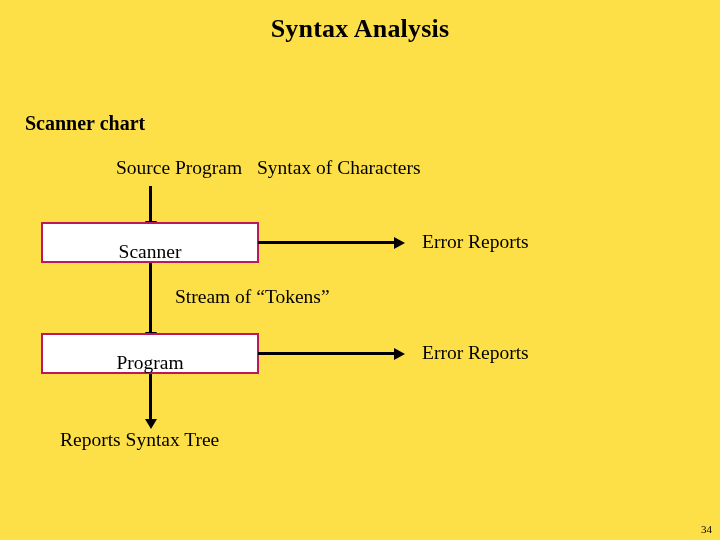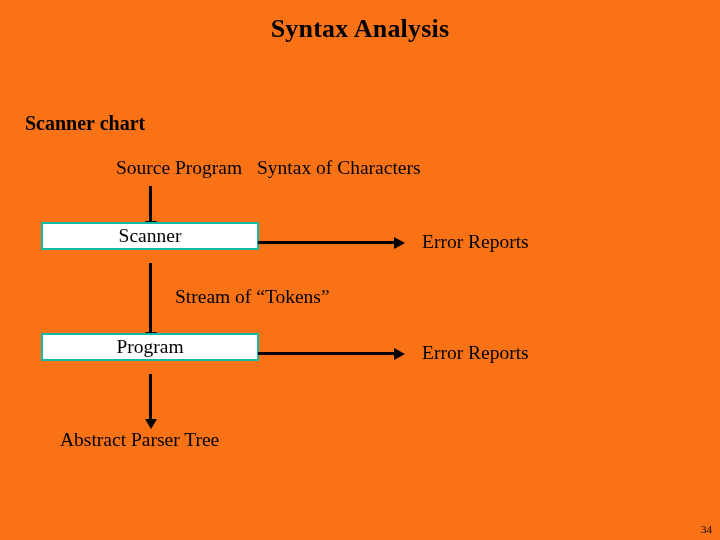--- a/index.html
+++ b/index.html
@@ -8,21 +8,21 @@
     background: #ffffff;
   }
   body {
     font-family: "Liberation Serif", "DejaVu Serif", serif;
     color: #000000;
   }
   #slide {
     position: relative;
     width: 720px;
     height: 540px;
-    background: #f97316;
+    background: #fde047;
     overflow: hidden;
   }
   .abs { position: absolute; }
 
   #slide-title {
     left: 0;
     top: 14px;
     width: 720px;
     text-align: center;
     font-size: 26px;
@@ -41,27 +41,27 @@
 
   .label {
     font-size: 19.5px;
     font-weight: normal;
     white-space: nowrap;
     line-height: 1;
   }
 
   
   .proc-box {
-    border: 2px solid #14b8a6;
+    border: 2px solid #be185d;
     background: #ffffff;
     box-sizing: border-box;
     width: 218px;
-    height: 28px;
+    height: 41px;
     display: flex;
-    align-items: center;
+    align-items: flex-end;
     justify-content: center;
   }
   .proc-box .proc-label {
     font-size: 19.5px;
     line-height: 1;
     white-space: nowrap;
   }
   #box-scanner { left: 41px; top: 222px; }
   #box-parser  { left: 41px; top: 333px; }
 
@@ -153,17 +153,17 @@
   <div class="abs h-arrow" id="arrow-parser-errors">
     <span class="h-head"></span>
   </div>
 
   <div class="abs label" id="label-errors-parser">Error Reports</div>
 
   <div class="abs v-arrow" id="arrow-parser-to-ast">
     <span class="v-head"></span>
   </div>
 
-  <div class="abs label" id="label-ast">Abstract Parser Tree</div>
+  <div class="abs label" id="label-ast">Reports Syntax Tree</div>
 
   <div class="abs" id="page-number">34</div>
 
 </div>
 
 </body></html>

